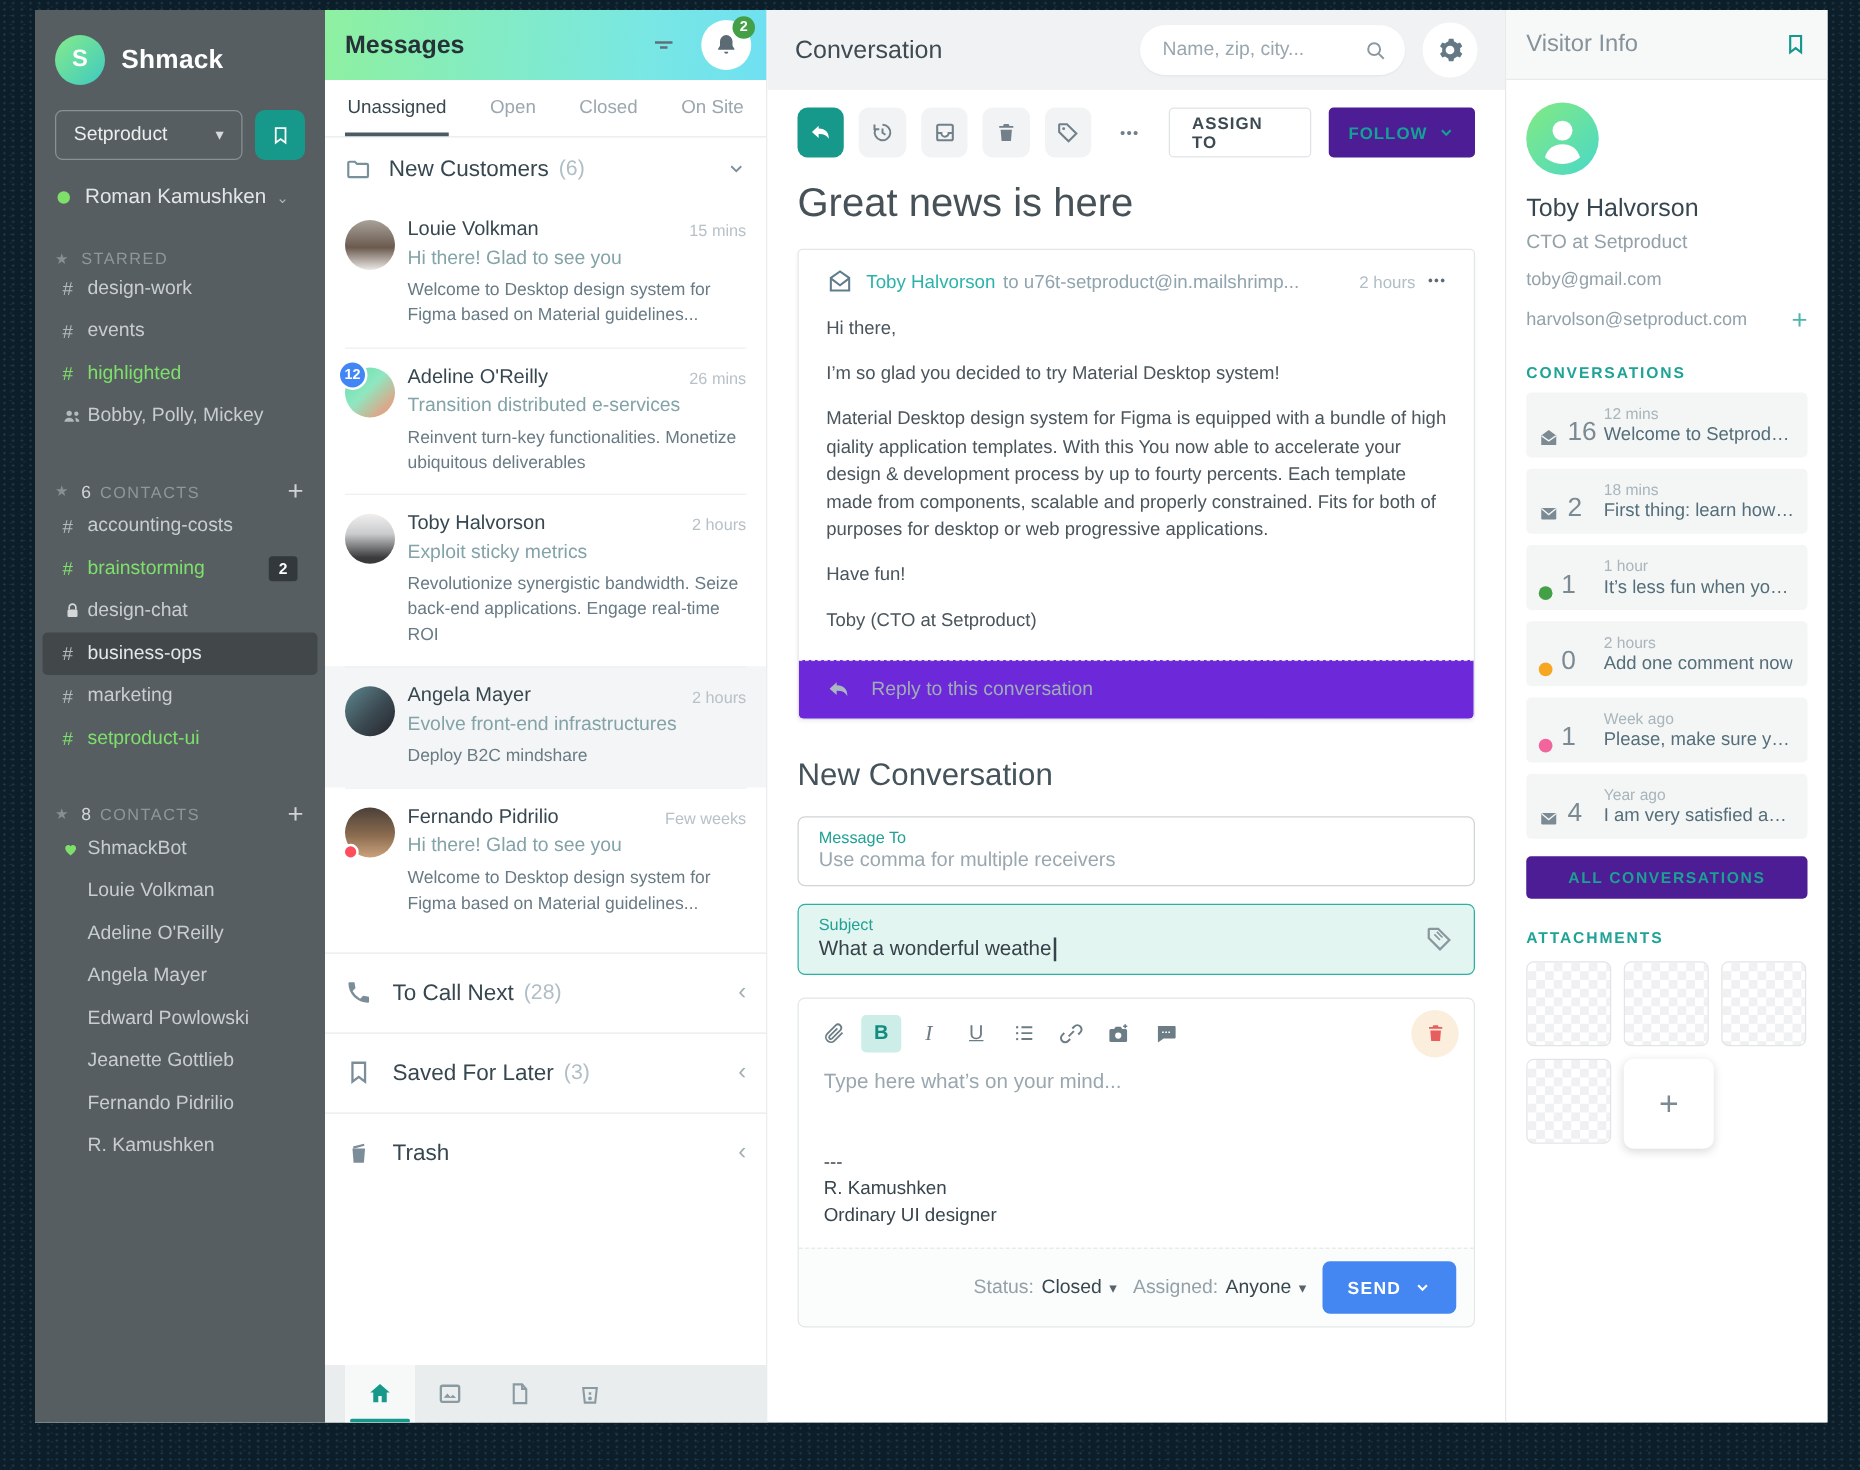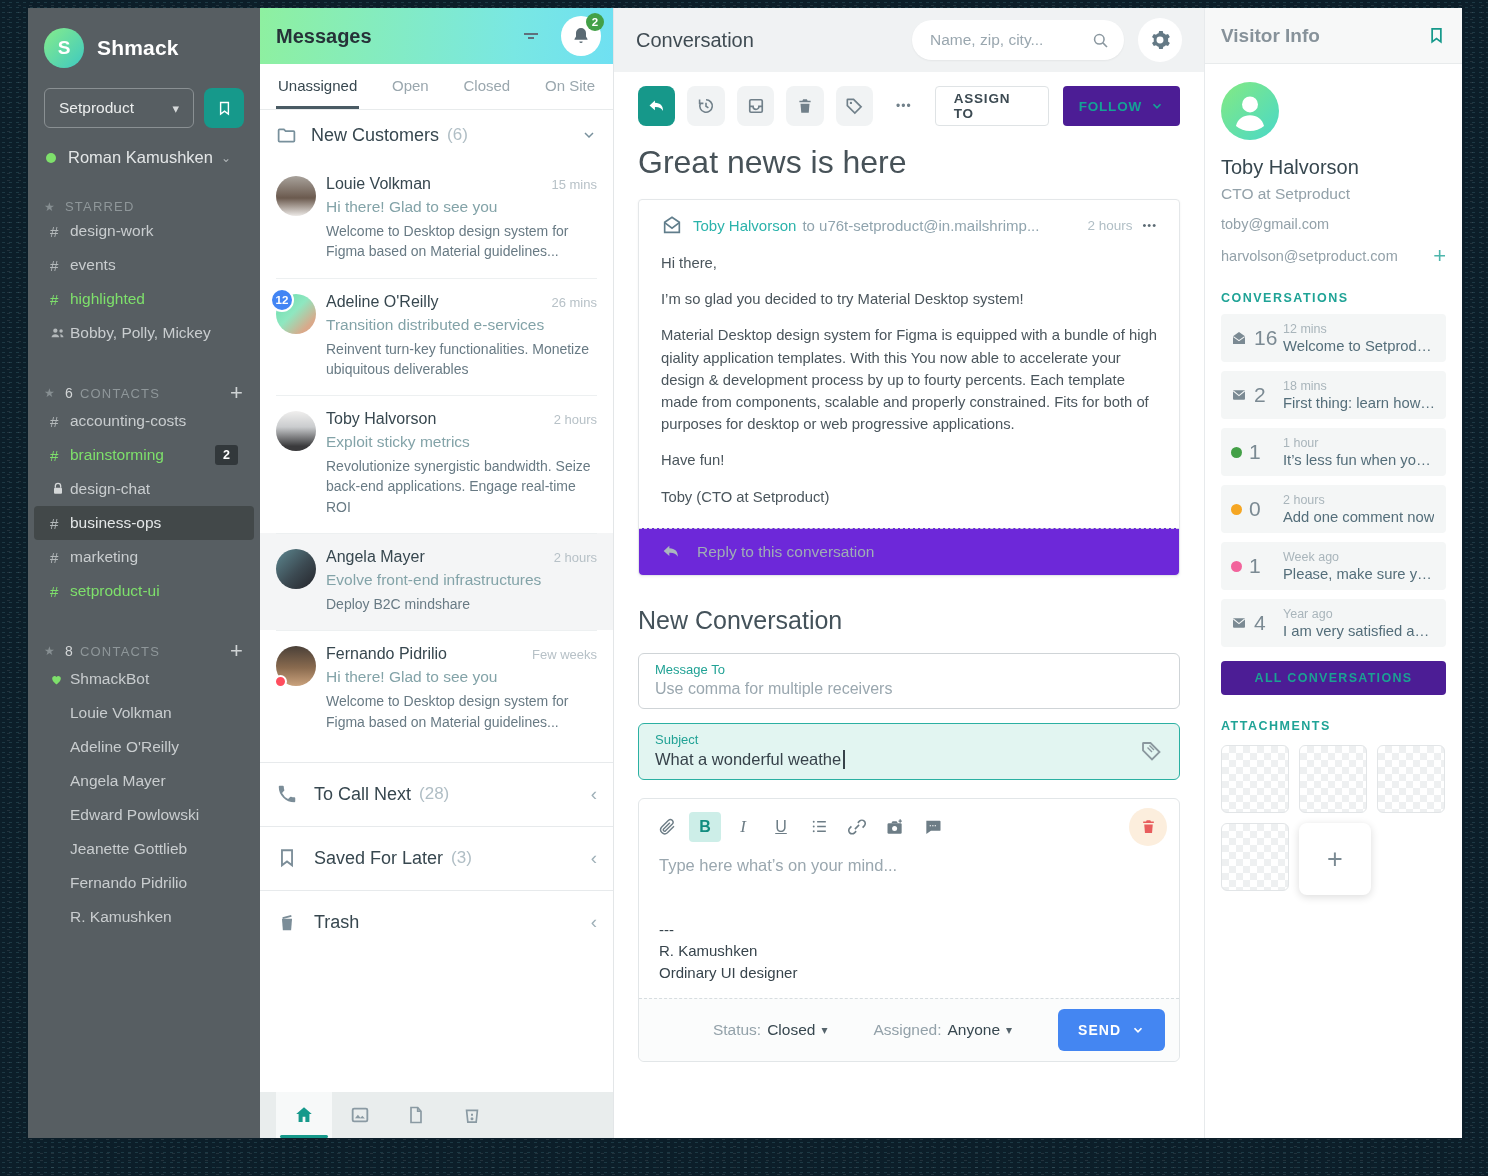--- a/index.html
+++ b/index.html
@@ -127,42 +127,42 @@
   .editor { margin-top:18px; border:1px solid #e2e6e8; border-radius:6px; display:flex; flex-direction:column; }
   .ed-toolbar { display:flex; align-items:center; padding:9px 12px 4px 12px; color:#6d7d86; }
   .ed-ic { width:32px; height:30px; display:flex; align-items:center; justify-content:center; cursor:pointer; margin-right:6px; }
   .ed-ic.bold { background:#cdeee8; border-radius:4px; color:#128d80; font-weight:bold; font-size:16px; }
   .ed-ic.italic { font-style:italic; font-family:"Liberation Serif","DejaVu Serif",serif; font-size:17px; }
   .ed-ic.under { text-decoration:underline; font-size:16px; }
   .ed-trash { margin-left:auto; width:38px; height:38px; border-radius:50%; background:#fceedd; color:#e85d5d; display:flex; align-items:center; justify-content:center; cursor:pointer; }
   .ed-body { padding:6px 20px 14px 20px; cursor:text; }
   .ed-ph { font-size:16.5px; color:#9aa7af; }
   .sig { margin-top:44px; font-size:15px; color:#37444c; line-height:1.45; }
-  .ed-footer { border-top:1px dashed #d7dde0; background:#fbfcfc; display:flex; align-items:center; justify-content:flex-end; padding:10px 14px; gap:46px; border-radius:0 0 6px 6px; }
+  .ed-footer { border-top:1px dashed #d7dde0; background:#fbfcfc; display:flex; align-items:center; justify-content:flex-end; padding:10px 14px; gap:13px; border-radius:0 0 6px 6px; }
   .dd { display:flex; align-items:center; gap:6px; cursor:pointer; font-size:15.5px; }
   .dd .dd-lab { color:#93a1a9; }
   .dd .dd-val { color:#37474f; }
   .dd .dd-car { color:#55636b; font-size:12px; }
   .send-btn { height:42px; background:#4486f2; border-radius:6px; color:#fff; font-weight:bold; font-size:14px; letter-spacing:1px;
     display:flex; align-items:center; padding:0 20px; gap:10px; cursor:pointer; }
 
   
   .visitor { width:258px; flex:none; border-left:1px solid #e7eaec; display:flex; flex-direction:column; background:#fff; }
   .vis-header { height:56px; flex:none; background:#f7f8f8; border-bottom:1px solid #e8ebec; display:flex; align-items:center; padding:0 16px; }
-  .vis-title { font-size:19px; font-weight:700; color:#87929a; flex:1; }
+  .vis-title { font-size:19px; font-weight:400; color:#87929a; flex:1; }
   .vis-bm { color:#16998b; cursor:pointer; display:flex; }
   .vis-body { flex:1; overflow:hidden; padding:18px 16px 0 16px; }
   .vis-avatar { width:58px; height:58px; border-radius:50%; background:linear-gradient(135deg,#84ea82 0%,#49d8c8 100%); position:relative; }
   .vis-name { margin-top:16px; font-size:20px; font-weight:500; color:#37474f; }
   .vis-role { margin-top:6px; font-size:15.5px; color:#93a1a9; }
   .vis-email { margin-top:13px; font-size:14.5px; color:#93a1a9; display:flex; align-items:center; }
   .vis-email .plus { margin-left:auto; color:#4db6ac; font-size:22px; font-weight:300; cursor:pointer; line-height:1; }
   .sec-label { margin-top:24px; font-size:12.5px; font-weight:bold; letter-spacing:1.5px; color:#1fa396; }
   .conv-item { margin-top:9px; background:#f4f6f6; border-radius:4px; display:flex; align-items:center; padding:8px 10px; cursor:pointer; }
-  .ci-left { width:52px; flex:none; display:flex; align-items:center; gap:7px; color:#7b8a93; }
+  .ci-left { width:52px; flex:none; display:flex; align-items:flex-end; gap:7px; color:#7b8a93;margin-top:12px; }
   .ci-num { font-size:21px; color:#7b8a93; }
   .ci-dot { width:11px; height:11px; border-radius:50%; flex:none; }
   .ci-right { min-width:0; }
   .ci-time { font-size:12.5px; color:#a9b5bb; }
   .ci-title { font-size:14.8px; color:#546e7a; margin-top:2px; white-space:nowrap; overflow:hidden; text-overflow:ellipsis; }
   .all-conv { margin-top:14px; height:34px; background:#4c1d95; border-radius:4px; display:flex; align-items:center; justify-content:center;
     font-size:12.5px; font-weight:bold; letter-spacing:1.3px; color:#1ba093; cursor:pointer; }
   .att-grid { margin-top:12px; display:flex; flex-wrap:wrap; gap:10px; align-items:flex-start; }
   .att-sq { width:68px; height:68px; border:1px solid #e2e5e7; border-radius:6px; cursor:pointer;
     background-image:linear-gradient(45deg,#eef0f1 25%,transparent 25%,transparent 75%,#eef0f1 75%),

